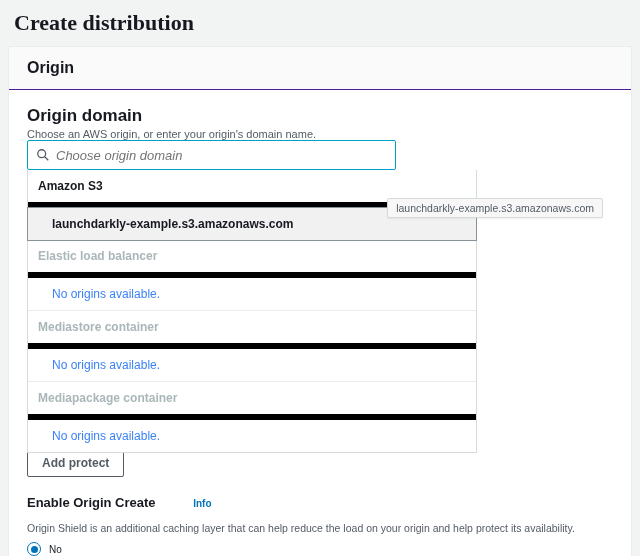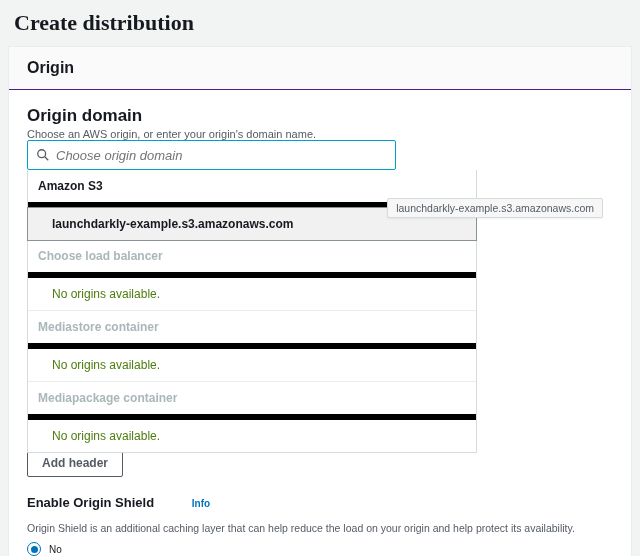--- a/index.html
+++ b/index.html
@@ -90,21 +90,21 @@
     color: #aab7b8;
     font-weight: 600;
   }
   .option {
     font-size: 12px;
     padding: 9px 10px 9px 24px;
     border-bottom: 1px solid #eaeded;
     color: #16191f;
   }
   .option.empty {
-    color: #4d7c0f;
+    color: #3b82f6;
     font-weight: 400;
   }
   .option.highlight {
     background: #f1f1f1;
     border: 1px solid #879196;
     font-weight: 600;
     margin: -1px;
     position: relative;
     z-index: 2;
   }
@@ -203,37 +203,37 @@
               <line x1="10" y1="10" x2="14" y2="14" stroke="#545b64" stroke-width="1.5"></line>
             </svg>
         </span>
         <input type="text" placeholder="Choose origin domain" style="">
       </div>
 
       <div class="dropdown">
         <div class="group-header">Amazon S3</div>
         <div class="option highlight">launchdarkly-example.s3.amazonaws.com</div>
 
-        <div class="group-header disabled">Choose load balancer</div>
+        <div class="group-header disabled">Elastic load balancer</div>
         <div class="option empty">No origins available.</div>
 
         <div class="group-header disabled">Mediastore container</div>
         <div class="option empty">No origins available.</div>
 
         <div class="group-header disabled">Mediapackage container</div>
         <div class="option empty">No origins available.</div>
       </div>
 
       <div class="tooltip">launchdarkly-example.s3.amazonaws.com</div>
     </div>
 
-    <button class="add-header-btn">Add header</button>
+    <button class="add-header-btn">Add protect</button>
 
     <div class="section">
-      <span class="section-title">Enable Origin Shield</span>
+      <span class="section-title">Enable Origin Create</span>
       <span class="info-link">Info</span>
       <div class="section-desc">Origin Shield is an additional caching layer that can help reduce the load on your origin and help protect its availability.</div>
 
       <div class="radio-row">
         <span class="radio selected"></span>
         <span>No</span>
       </div>
       <div class="radio-row">
         <span class="radio"></span>
         <span>Yes</span>

